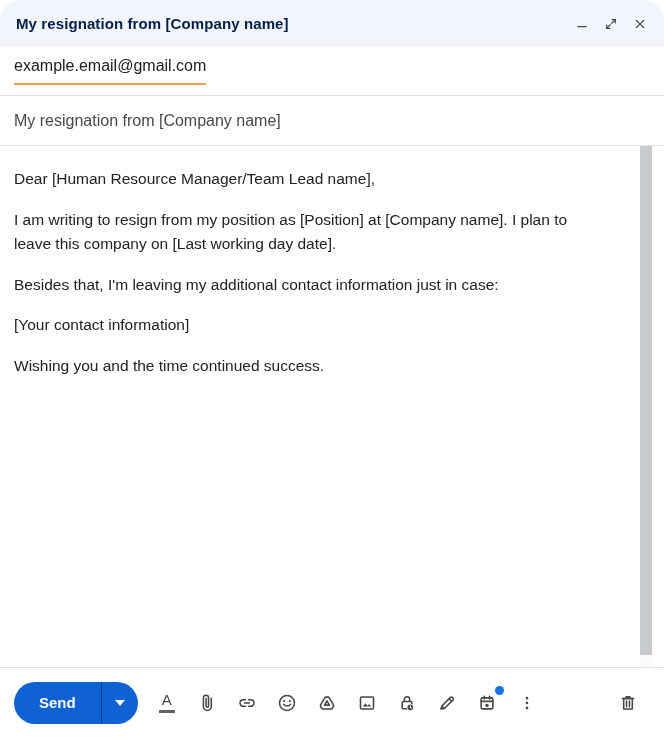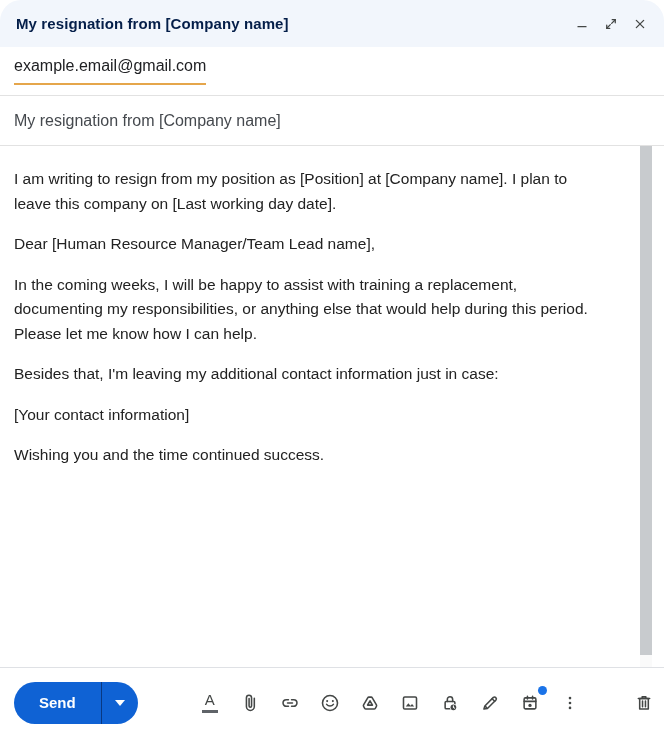--- a/index.html
+++ b/index.html
@@ -26,21 +26,21 @@
 
   
   .body-area { position:absolute; top:146px; left:0; right:0; height:521px;
                padding:21px 38px 0 14px; overflow:hidden; }
   .para { font-size:15.5px; line-height:24.5px; color:#222; white-space:pre-line; margin-bottom:16px; }
   .scrollbar-track { position:absolute; top:146px; right:12px; width:12px; height:521px; background:#fafafa; }
   .scrollbar-thumb { width:12px; height:509px; background:#c8cbce; }
 
   
   .toolbar { position:absolute; left:0; right:0; bottom:0; height:70px; border-top:1px solid #dfe1e5;
-             display:flex; align-items:center; padding:0 16px 0 14px; background:#fff;gap:43px; }
+             display:flex; align-items:center; padding:0 16px 0 14px; background:#fff; }
   .send-group { display:flex; align-items:stretch; height:42px; border-radius:21px; overflow:hidden;
                 background:#0f62d4; cursor:pointer; flex:none; }
   .send-main { border:none; background:none; color:#fff; font-family:inherit; font-size:15px; font-weight:600;
                padding:0 25px; display:flex; align-items:center; cursor:pointer; }
   .send-split { width:1px; background:rgba(4,22,62,.55); }
   .send-caret { border:none; background:none; width:36px; display:flex; align-items:center;
                 justify-content:center; cursor:pointer; }
   .caret { width:0; height:0; border-left:5px solid transparent; border-right:5px solid transparent;
            border-top:6px solid #fff; }
   .icons { display:flex; margin-left:9px; }
@@ -87,26 +87,23 @@
 
   <div class="recipient-row">
     <span class="recipient-email">example.email@gmail.com</span>
   </div>
 
   <div class="subject-row">
     <span class="subject-text">My resignation from [Company name]</span>
   </div>
 
   <div class="body-area">
+    <div class="para">Dear [Human Resource Manager/Team Lead name],</div>
     <div class="para">I am writing to resign from my position as [Position] at [Company name]. I plan to
 leave this company on [Last working day date].</div>
-    <div class="para">Dear [Human Resource Manager/Team Lead name],</div>
-    <div class="para">In the coming weeks, I will be happy to assist with training a replacement,
-documenting my responsibilities, or anything else that would help during this period.
-Please let me know how I can help.</div>
     <div class="para">Besides that, I'm leaving my additional contact information just in case:</div>
     <div class="para">[Your contact information]</div>
     <div class="para">Wishing you and the time continued success.</div>
   </div>
   <div class="scrollbar-track">
     <div class="scrollbar-thumb"></div>
   </div>
 
   <div class="toolbar">
     <div class="send-group">

